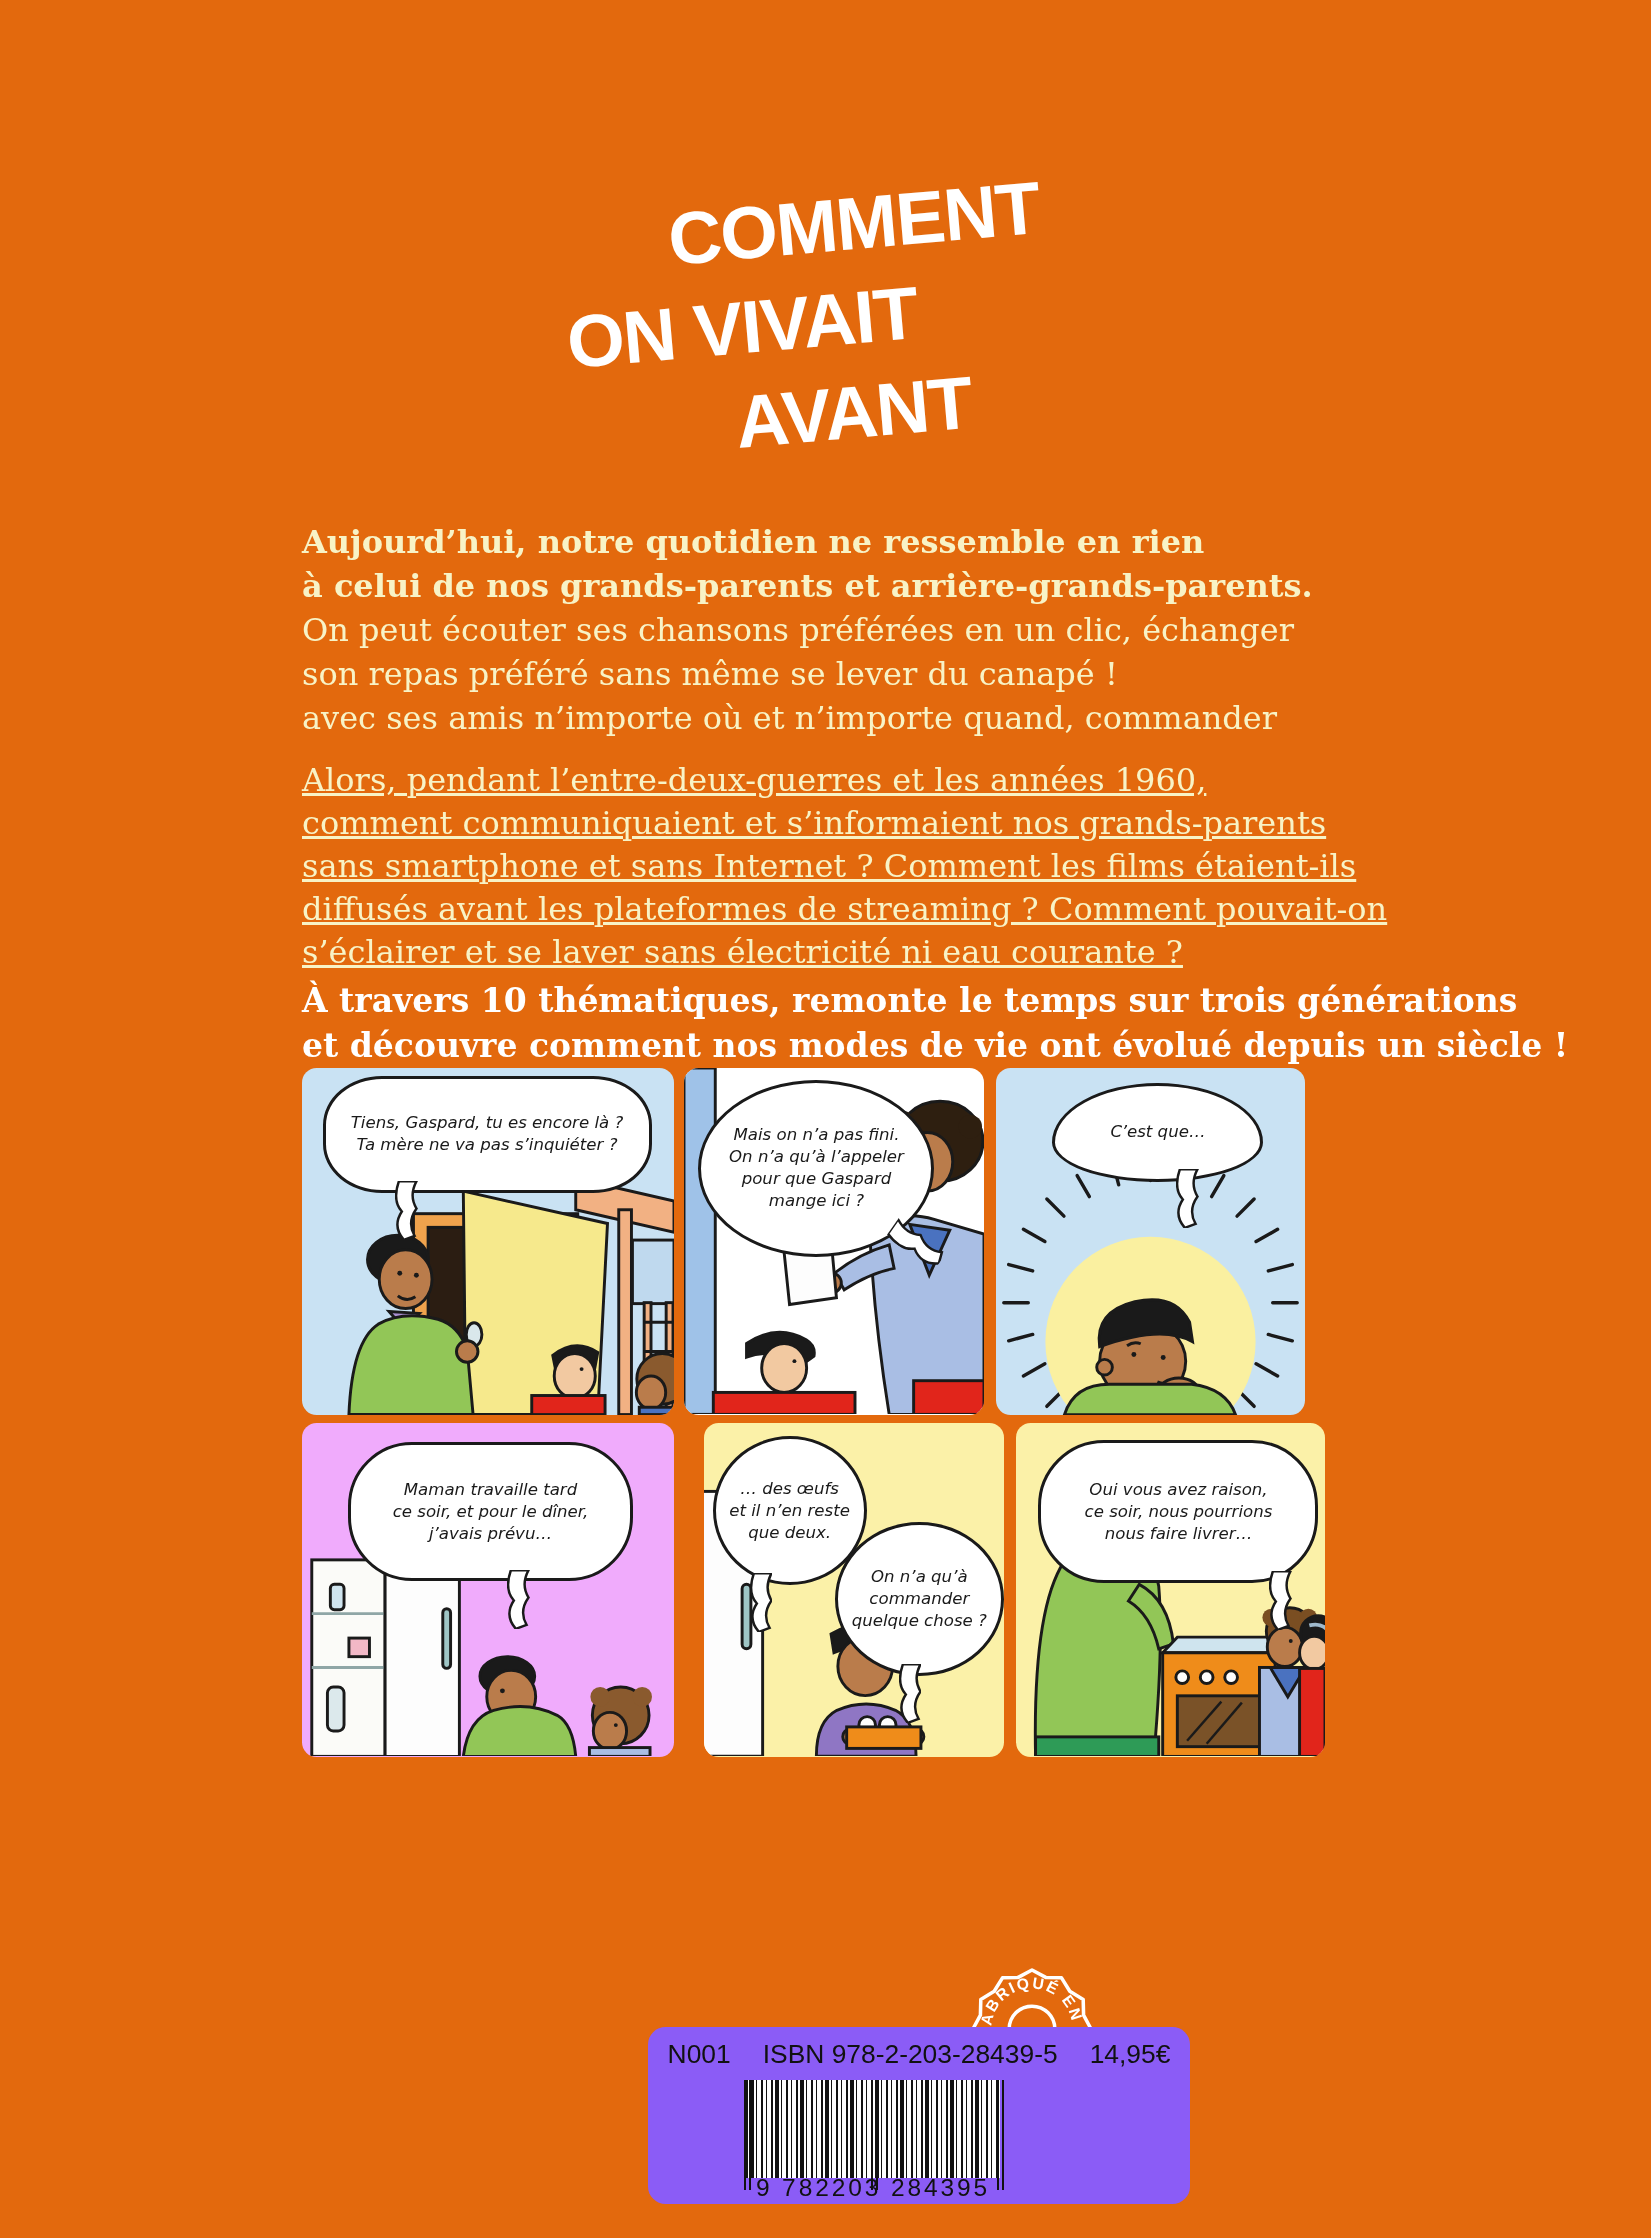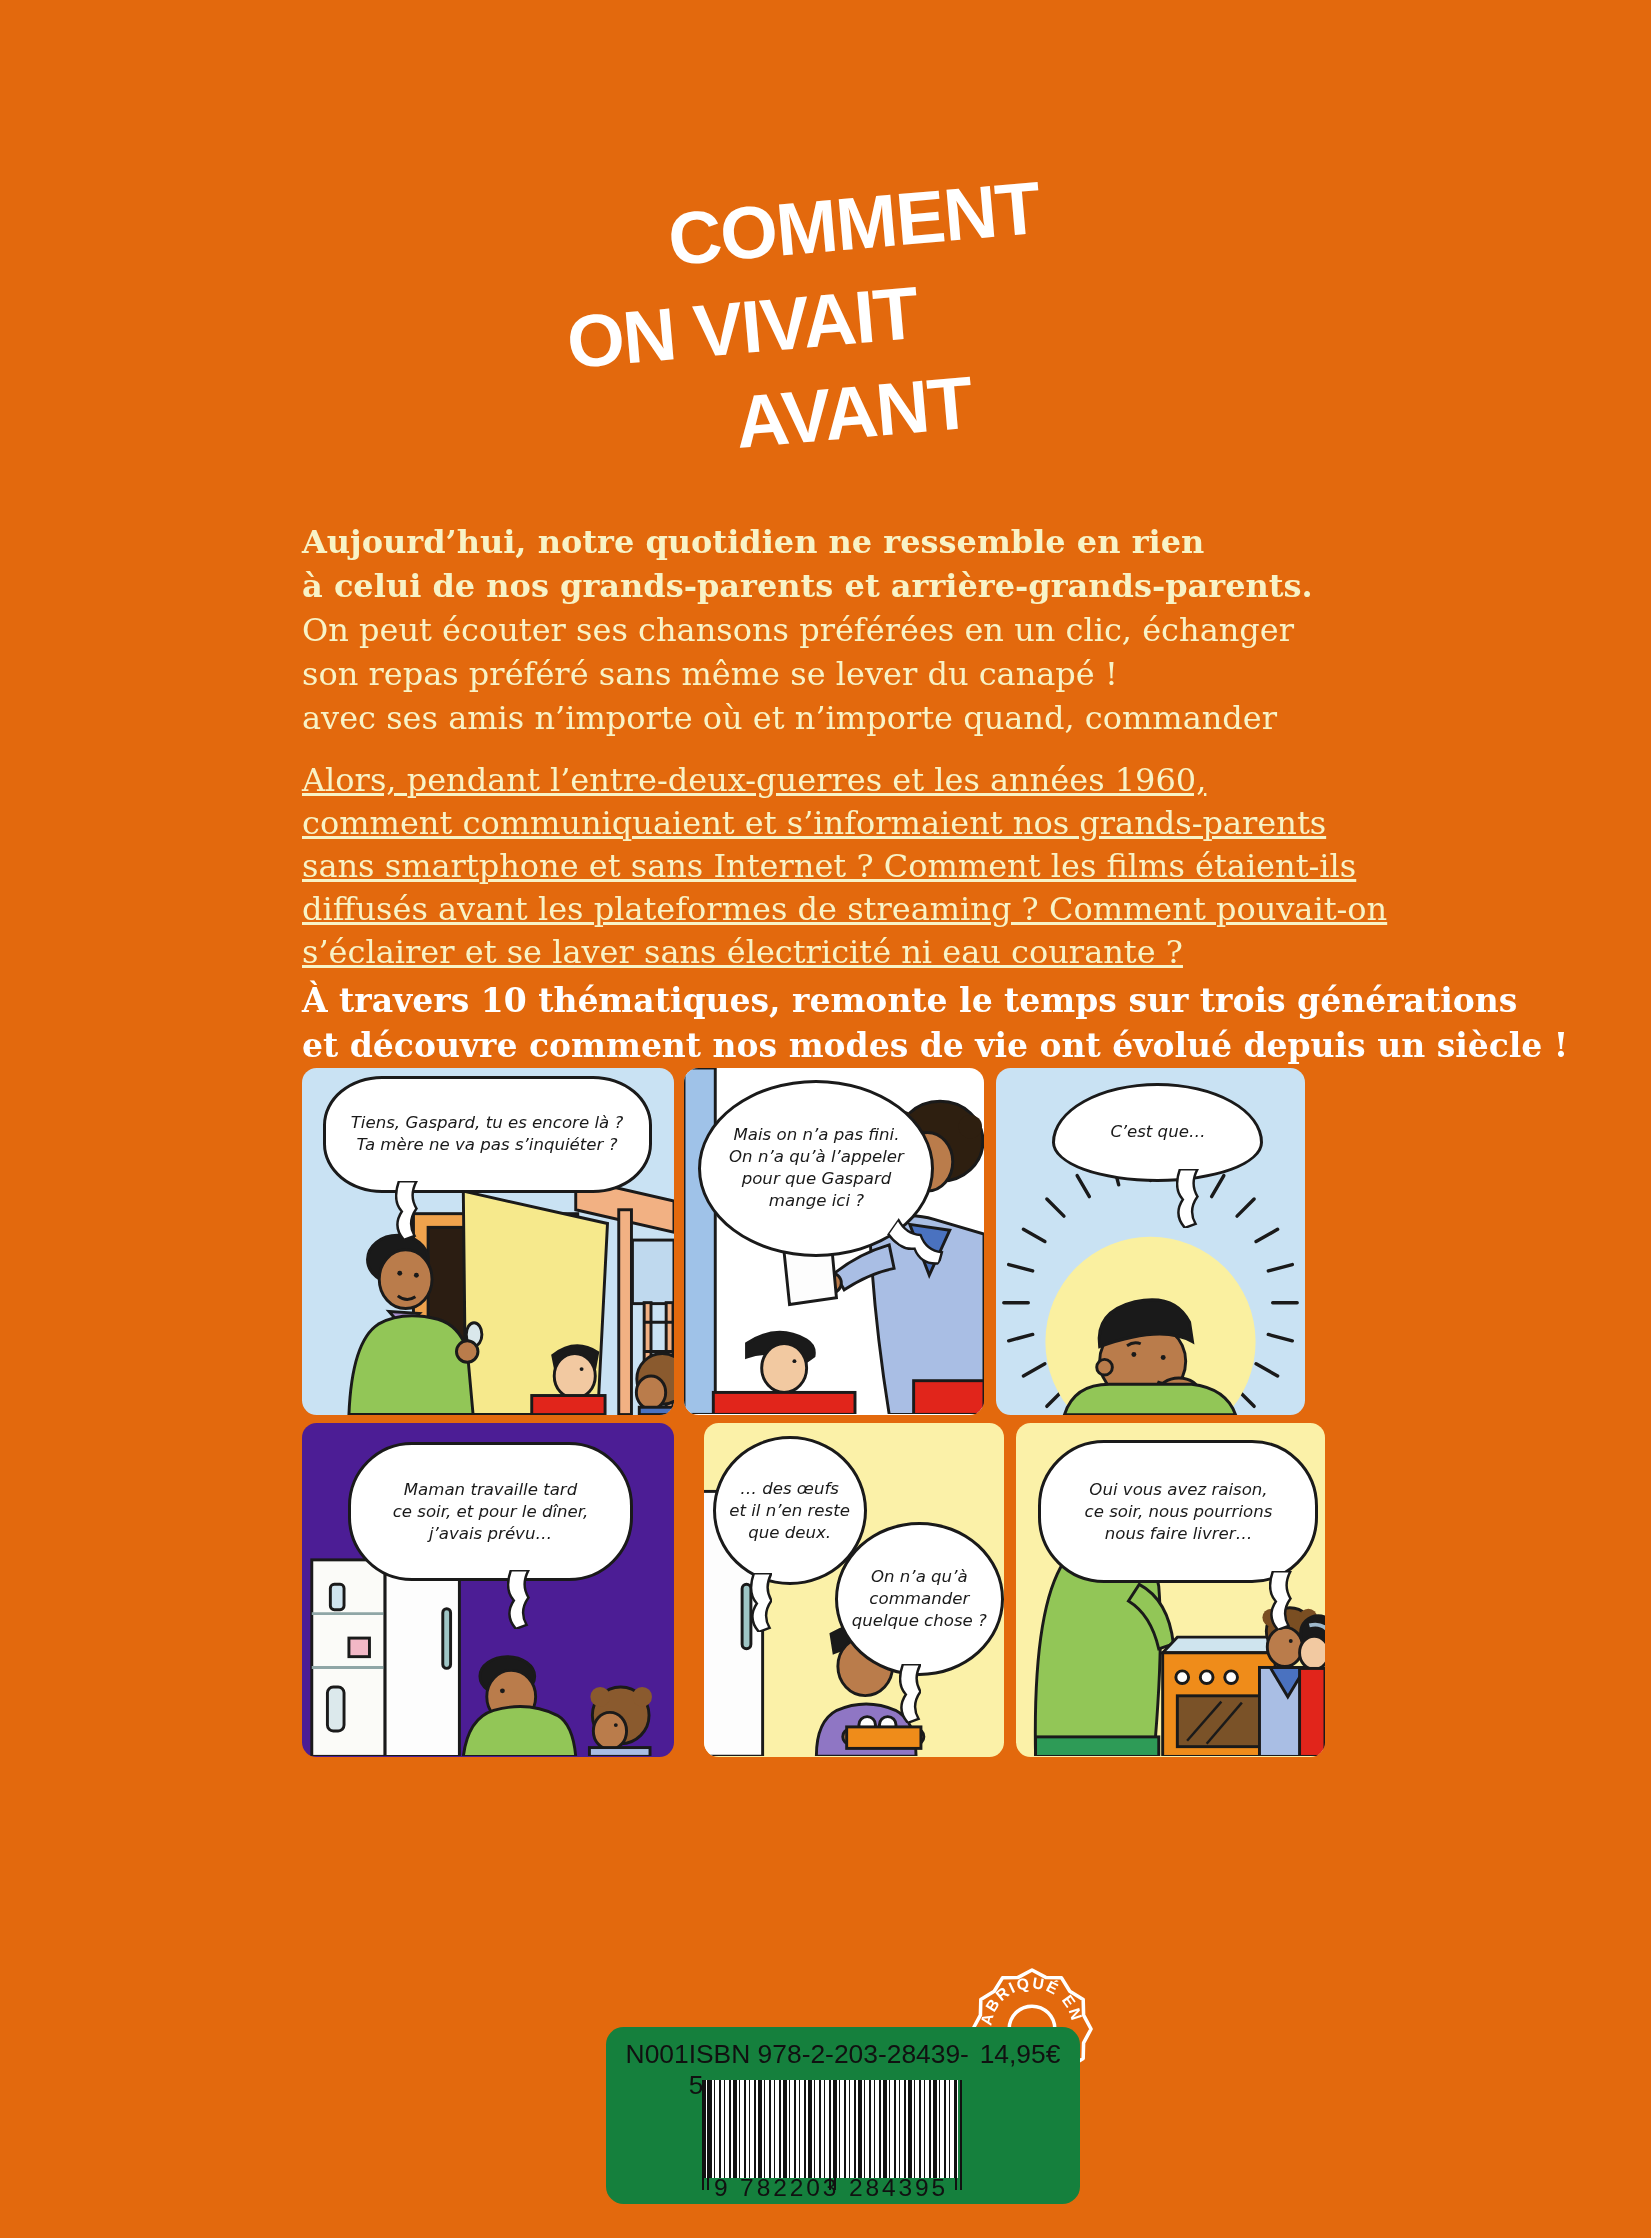--- a/index.html
+++ b/index.html
@@ -23,21 +23,21 @@
   .copy-pitch{top:978px;color:#FFFFFF;font-weight:700;font-size:33px;line-height:45px;}
 
   
   .comic{position:absolute;left:302px;top:1068px;width:1004px;}
   .comic-row{display:flex;gap:0;}
   .comic-row.r1{margin-bottom:7.8px;}
   .panel{position:relative;border-radius:14.7px;overflow:hidden;flex:none;}
   .panel.p1{width:372px;height:347px;background:#C9E2F3;margin-right:9.8px;}
   .panel.p2{width:300px;height:347px;background:#FFFFFF;margin-right:12.7px;}
   .panel.p3{width:309px;height:347px;background:#C9E2F3;}
-  .panel.p4{width:372px;height:334px;background:#4c1d95;margin-right:9.8px;}
+  .panel.p4{width:372px;height:334px;background:#f0abfc;margin-right:9.8px;}
   .panel.p5{width:300px;height:334px;background:#FBF1A8;margin-right:12.7px;margin-left:20px;}
   .panel.p6{width:309px;height:334px;background:#FBF1A8;}
   .panel svg.art{position:absolute;inset:0;z-index:1;}
 
   .bubble{position:absolute;z-index:2;background:#FFFFFF;border:3.4px solid #1A1A1A;
           display:flex;flex-direction:column;justify-content:center;align-items:center;
           text-align:center;color:#1A1A1A;font-family:"DejaVu Sans",sans-serif;
           font-style:italic;font-size:16.6px;line-height:22px;}
   .bubble div{white-space:nowrap;}
   .tail{position:absolute;z-index:3;width:22.5px;height:59px;}
@@ -51,22 +51,22 @@
   .t-p4{left:205px;top:147px;}
   .b-p5a{left:8.8px;top:13.7px;width:148px;height:143px;border-radius:50%;}
   .t-p5a{left:46px;top:150px;}
   .b-p5b{left:131px;top:99px;width:163px;height:148px;border-radius:50%;}
   .t-p5b{left:195px;top:241px;}
   .b-p6{left:22px;top:17.6px;width:274px;height:137px;border-radius:66px;}
   .t-p6{left:253px;top:148px;}
 
   
   .stamp{position:absolute;left:969px;top:1966px;width:126px;height:126px;z-index:1;}
-  .isbn-label{position:absolute;left:606px;top:2027px;width:474px;height:177px;
-              background:#15803d;border-radius:17.6px;z-index:2;}
+  .isbn-label{position:absolute;left:648px;top:2027px;width:542px;height:177px;
+              background:#8b5cf6;border-radius:17.6px;z-index:2;}
   .isbn-row{position:absolute;left:19.6px;right:19.6px;top:11.7px;display:flex;
             justify-content:space-between;align-items:baseline;color:#111;
             font-size:26.4px;font-family:"Liberation Sans",sans-serif;}
   .barcode{position:absolute;left:98px;top:53px;width:254px;height:98px;
            background:repeating-linear-gradient(90deg,#111 0 2.4px,#fff 2.4px 4.4px,#111 4.4px 7.8px,
              #fff 7.8px 9.8px,#111 9.8px 11.3px,#fff 11.3px 15px,#111 15px 16.6px,#fff 16.6px 19.6px,
              #111 19.6px 21px,#fff 21px 25px);}
   .guard{position:absolute;top:53px;width:2.4px;height:110px;background:#111;}
   .g1{left:96px;} .g2{left:101px;} .g3{left:223px;} .g4{left:228px;} .g5{left:349px;} .g6{left:354px;}
   .barcode-digits{position:absolute;left:88px;top:147px;width:274px;text-align:center;

